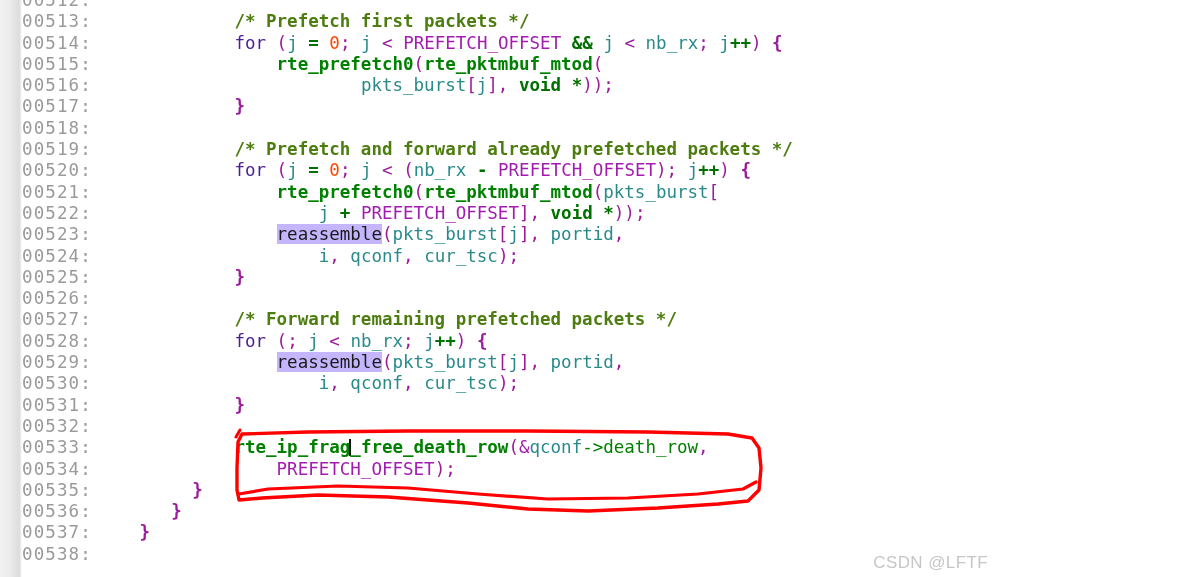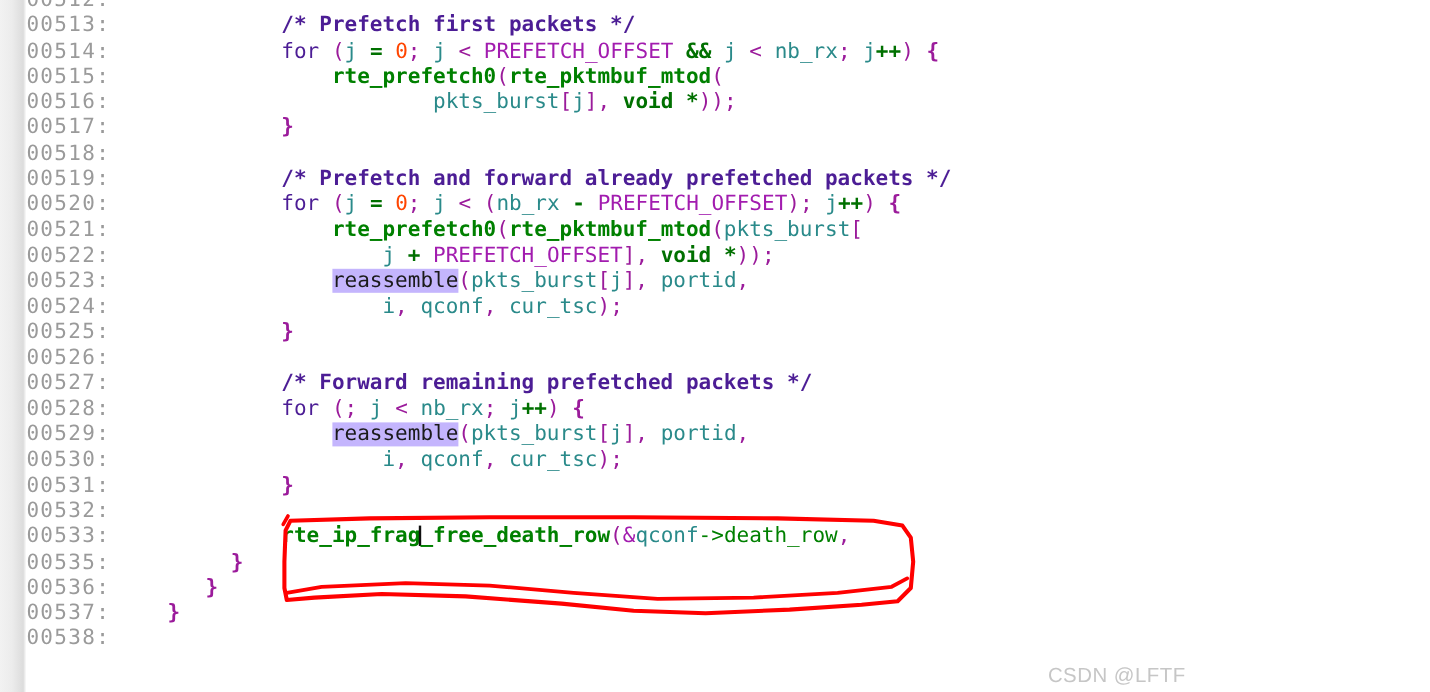--- a/index.html
+++ b/index.html
@@ -57,21 +57,21 @@
     font-family: "DejaVu Sans Mono", "Liberation Mono", monospace;
     letter-spacing: 1.1px;
   }
 
   .codetext {
     display: inline-block;
     color: #000000;
   }
 
   
-  .t-comment  { color: #4c1d95; font-weight: bold; }
+  .t-comment  { color: #4d7c0f; font-weight: bold; }
   .t-keyword  { color: #4c1d95; font-weight: normal; }
   .t-macro    { color: #a21caf; }
   .t-func     { color: #008000; font-weight: bold; }
   .t-ident    { color: #2a8a8a; }
   .t-member   { color: #008000; }
   .t-type     { color: #007000; font-weight: bold; }
   .t-punct    { color: #9b1b9b; }
   .t-op       { color: #007000; font-weight: bold; }
   .t-num      { color: #ff4500; }
   .t-brace    { color: #9b1b9b; font-weight: bold; }
@@ -129,20 +129,21 @@
       <div class="code-line"><span class="lineno">00524:</span><span class="codetext"><span class="t-plain">                    </span><span class="t-ident">i</span><span class="t-punct">,</span><span class="t-plain"> </span><span class="t-ident">qconf</span><span class="t-punct">,</span><span class="t-plain"> </span><span class="t-ident">cur_tsc</span><span class="t-punct">);</span></span></div>
       <div class="code-line"><span class="lineno">00525:</span><span class="codetext"><span class="t-plain">            </span><span class="t-brace">}</span></span></div>
       <div class="code-line"><span class="lineno">00526:</span><span class="codetext"></span></div>
       <div class="code-line"><span class="lineno">00527:</span><span class="codetext"><span class="t-plain">            </span><span class="t-comment">/* Forward remaining prefetched packets */</span></span></div>
       <div class="code-line"><span class="lineno">00528:</span><span class="codetext"><span class="t-plain">            </span><span class="t-keyword">for</span><span class="t-plain"> </span><span class="t-punct">(;</span><span class="t-plain"> </span><span class="t-ident">j</span><span class="t-plain"> </span><span class="t-punct">&lt;</span><span class="t-plain"> </span><span class="t-ident">nb_rx</span><span class="t-punct">;</span><span class="t-plain"> </span><span class="t-ident">j</span><span class="t-op">++</span><span class="t-punct">)</span><span class="t-plain"> </span><span class="t-brace">{</span></span></div>
       <div class="code-line"><span class="lineno">00529:</span><span class="codetext"><span class="t-plain">                </span><span class="t-hl">reassemble</span><span class="t-punct">(</span><span class="t-ident">pkts_burst</span><span class="t-punct">[</span><span class="t-ident">j</span><span class="t-punct">],</span><span class="t-plain"> </span><span class="t-ident">portid</span><span class="t-punct">,</span></span></div>
       <div class="code-line"><span class="lineno">00530:</span><span class="codetext"><span class="t-plain">                    </span><span class="t-ident">i</span><span class="t-punct">,</span><span class="t-plain"> </span><span class="t-ident">qconf</span><span class="t-punct">,</span><span class="t-plain"> </span><span class="t-ident">cur_tsc</span><span class="t-punct">);</span></span></div>
       <div class="code-line"><span class="lineno">00531:</span><span class="codetext"><span class="t-plain">            </span><span class="t-brace">}</span></span></div>
       <div class="code-line"><span class="lineno">00532:</span><span class="codetext"></span></div>
       <div class="code-line"><span class="lineno">00533:</span><span class="codetext"><span class="t-plain">            </span><span class="t-func">rte_ip_frag</span><span class="caret"></span><span class="t-func">_free_death_row</span><span class="t-punct">(</span><span class="t-macro">&amp;</span><span class="t-ident">qconf</span><span class="t-member">-&gt;</span><span class="t-member">death_row</span><span class="t-punct">,</span></span></div>
+      <div class="code-line"><span class="lineno">00534:</span><span class="codetext"><span class="t-plain">                </span><span class="t-macro">PREFETCH_OFFSET</span><span class="t-punct">);</span></span></div>
       <div class="code-line"><span class="lineno">00535:</span><span class="codetext"><span class="t-plain">        </span><span class="t-brace">}</span></span></div>
       <div class="code-line"><span class="lineno">00536:</span><span class="codetext"><span class="t-plain">      </span><span class="t-brace">}</span></span></div>
       <div class="code-line"><span class="lineno">00537:</span><span class="codetext"><span class="t-plain">   </span><span class="t-brace">}</span></span></div>
       <div class="code-line"><span class="lineno">00538:</span><span class="codetext"></span></div>
     </div>
 
   <div id="gutter-shadow"></div>
 
   <svg id="annotation" viewBox="0 0 550 105" preserveAspectRatio="none">
     <path d="M 14 6

